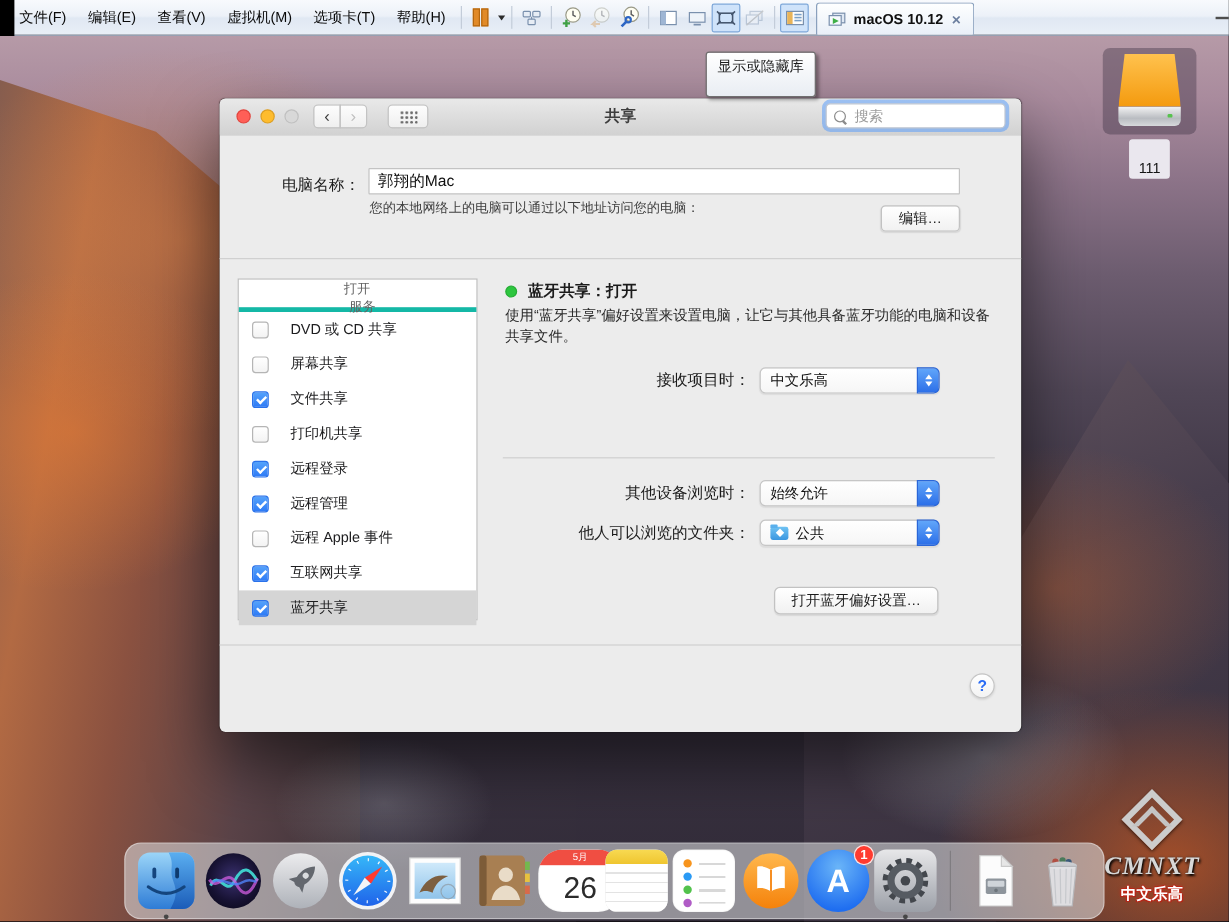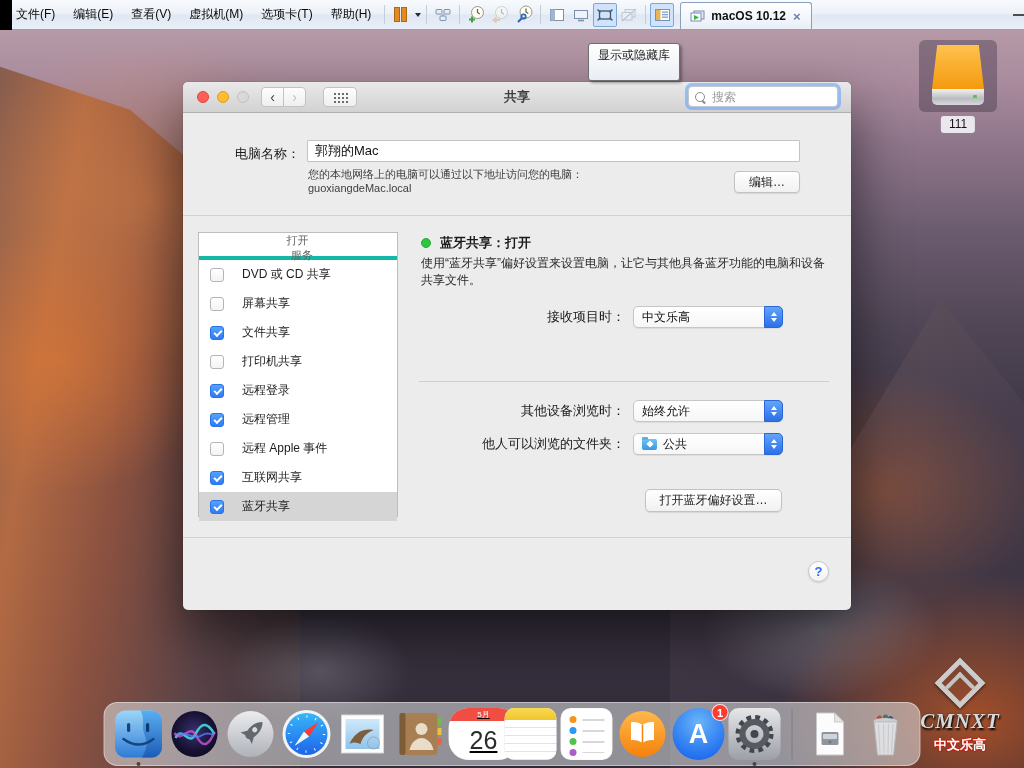--- a/index.html
+++ b/index.html
@@ -57,21 +57,21 @@
   
   .disk{position:absolute;left:919px;top:10px;width:78px;height:100px;z-index:5;}
   .disk-sel{position:absolute;left:0;top:0;width:78px;height:72px;border-radius:6px;background:rgba(55,45,62,.38);}
   .drive{position:absolute;left:13px;top:5px;width:52px;height:62px;}
   .drive-top{position:absolute;left:0;top:0;width:52px;height:44px;border-radius:4px 4px 0 0;
     background:linear-gradient(#ffc24e,#f49a0e);clip-path:polygon(10% 0,90% 0,100% 100%,0 100%);}
   .drive-front{position:absolute;left:0;top:44px;width:52px;height:16px;border-radius:0 0 5px 5px;
     background:linear-gradient(#f2f2f2,#b9bcc1 60%,#d7d9dc);}
   .drive-led{position:absolute;right:7px;top:50px;width:4px;height:3px;background:#57c24e;border-radius:1px;}
   .disk-label{position:absolute;left:50%;top:76px;transform:translateX(-50%);
-    background:#eae7ee;border-radius:3px;padding:1px 8px 2px;font-size:12px;color:#141414;}
+    background:#eae7ee;border-radius:3px;padding:17px 8px 2px;font-size:12px;color:#141414;}
 
   
   .mac-window{position:absolute;left:183px;top:52px;width:668px;height:528px;border-radius:5px;
     background:#ececec;box-shadow:0 25px 55px rgba(0,0,0,.55),0 0 1px rgba(0,0,0,.5);z-index:10;}
   .titlebar{position:absolute;left:0;top:0;right:0;height:30px;border-radius:5px 5px 0 0;
     background:linear-gradient(#e9e9e9,#d2d2d2);border-bottom:1px solid #b1b1b1;}
   .tl{position:absolute;top:9px;width:12px;height:12px;border-radius:50%;box-sizing:border-box;}
   .tl.red{left:14px;background:#ff5f57;border:1px solid #e2453e;}
   .tl.yellow{left:34px;background:#febc2e;border:1px solid #dd9f23;}
   .tl.gray{left:54px;background:#d8d8d8;border:1px solid #c0c0c0;}
@@ -161,21 +161,21 @@
   
   .dock{position:absolute;left:50%;bottom:2px;transform:translateX(-50%);height:64px;
     padding:5px 8px;box-sizing:border-box;background:rgba(226,227,230,.55);
     border:1px solid rgba(255,255,255,.42);border-radius:14px;display:flex;align-items:center;gap:4px;z-index:20;}
   .dock-item{width:52px;height:52px;position:relative;flex:none;}
   .dock-item svg{width:52px;height:52px;display:block;}
   .dock-sep{width:1px;height:50px;background:rgba(80,80,80,.35);margin:0 7px;flex:none;}
   .run-dot{position:absolute;left:50%;bottom:-6px;transform:translateX(-50%);width:4px;height:4px;
     border-radius:50%;background:#464646;}
   .cal{width:70px;height:52px;background:#fff;border-radius:20px;overflow:hidden;
-    box-shadow:inset 0 0 1px rgba(0,0,0,.25);text-decoration:underline;}
+    box-shadow:inset 0 0 1px rgba(0,0,0,.25);}
   .cal-head{height:13px;background:#f04e42;color:#fff;font-size:8px;text-align:center;line-height:13px;}
   .cal-day{font-size:25px;color:#2c2c2c;text-align:center;line-height:38px;}
   .notes{width:52px;height:52px;background:#fff;border-radius:10px;overflow:hidden;
     box-shadow:inset 0 0 1px rgba(0,0,0,.25);}
   .notes-head{height:12px;background:linear-gradient(#f8da52,#efc52f);}
   .notes-body{height:40px;background:repeating-linear-gradient(#ffffff 0 7px,#e3e3e3 7px 8px);}
   .rem{width:52px;height:52px;background:#fff;border-radius:10px;position:relative;
     box-shadow:inset 0 0 1px rgba(0,0,0,.25);}
   .rem-dot{position:absolute;left:9px;top:8px;width:7px;height:7px;border-radius:50%;background:#f7941d;
     box-shadow:0 11px 0 #2a9af5,0 22px 0 #52c24c,0 33px 0 #b05cc6;}
@@ -333,21 +333,20 @@
         <span class="search">
           <span class="mag"></span>
           <input type="text" placeholder="搜索" style="">
         </span>
       </div>
 
       <div class="cn-label">电脑名称：</div>
       <input class="cn-field" type="text" value="郭翔的Mac" style="">
       <div class="cn-desc">
         <div>您的本地网络上的电脑可以通过以下地址访问您的电脑：</div>
-        <div>guoxiangdeMac.local</div>
       </div>
       <div class="btn edit-btn">编辑…</div>
       <div class="hsep sep-top"></div>
 
       <div class="svc-list">
         <div class="svc-head">
           <span class="c1">打开</span>
           <span class="vdiv"></span>
           <span class="c2">服务</span>
         </div>

